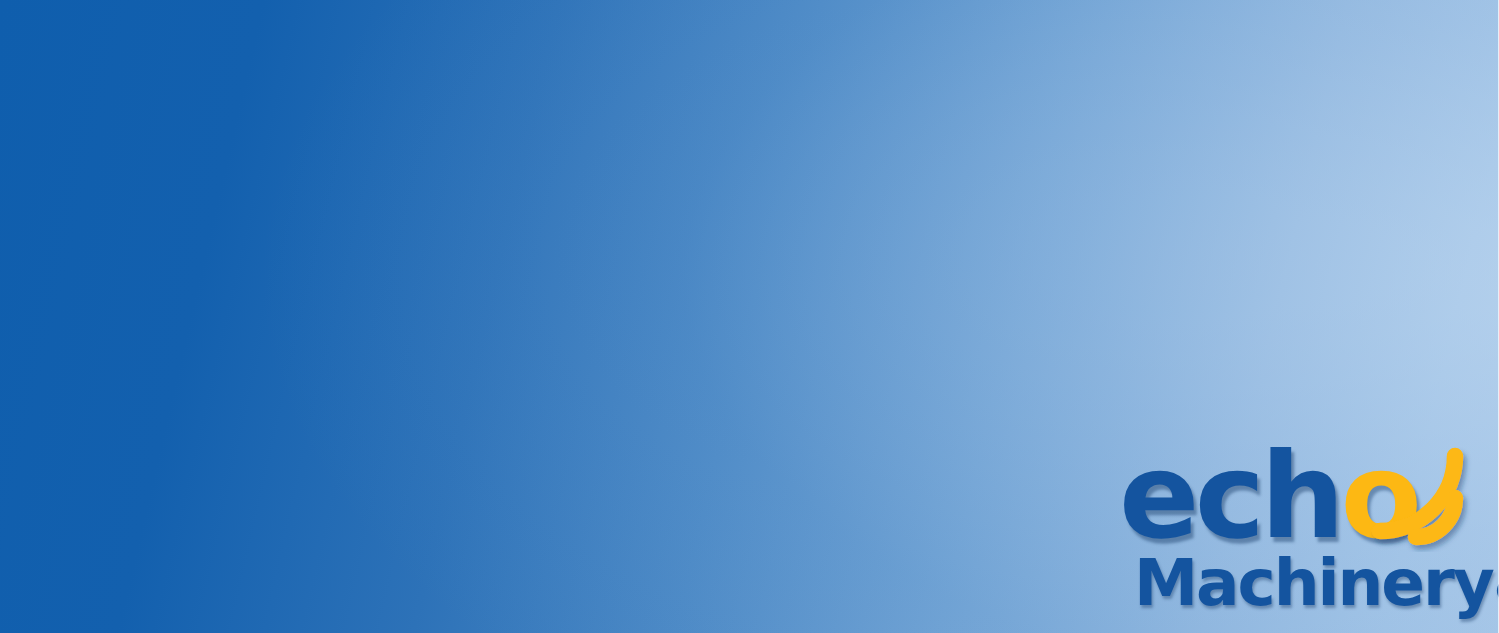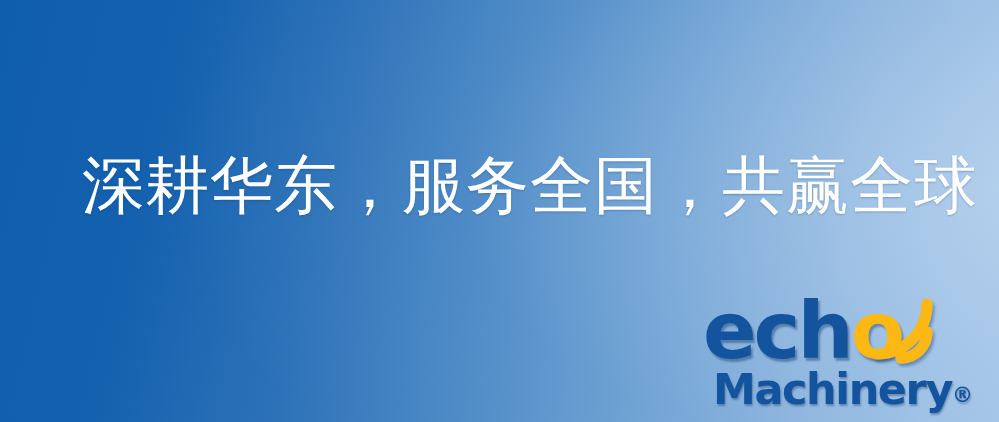--- a/index.html
+++ b/index.html
@@ -62,21 +62,21 @@
     line-height: 1;
     letter-spacing: 0.5px;
     color: #eaa216;
     white-space: nowrap;
     text-shadow: 0 1px 1px rgba(20, 60, 110, 0.25);
   }
 
   
   .logo {
     position: absolute;
-    left: 701px;
+    left: 744px;
     top: 296px;
     width: 252px;
     height: 126px;
   }
 
   .logo-wordmark {
     position: absolute;
     left: 0;
     top: 0;
     width: 252px;
@@ -127,21 +127,20 @@
     letter-spacing: 0;
   }
 </style>
 </head>
 <body>
 
 <div class="banner">
 
   <div class="banner-sheen"></div>
 
-  <div class="headline">深耕华东，服务全国，共赢全球</div>
 
 
   <div class="logo">
 
     <div class="logo-wordmark">
 
       <div class="logo-echo"><span>ech</span><span class="o-yellow">o</span></div>
 
       <svg class="logo-waves" viewBox="0 0 92 76">
         <defs>

